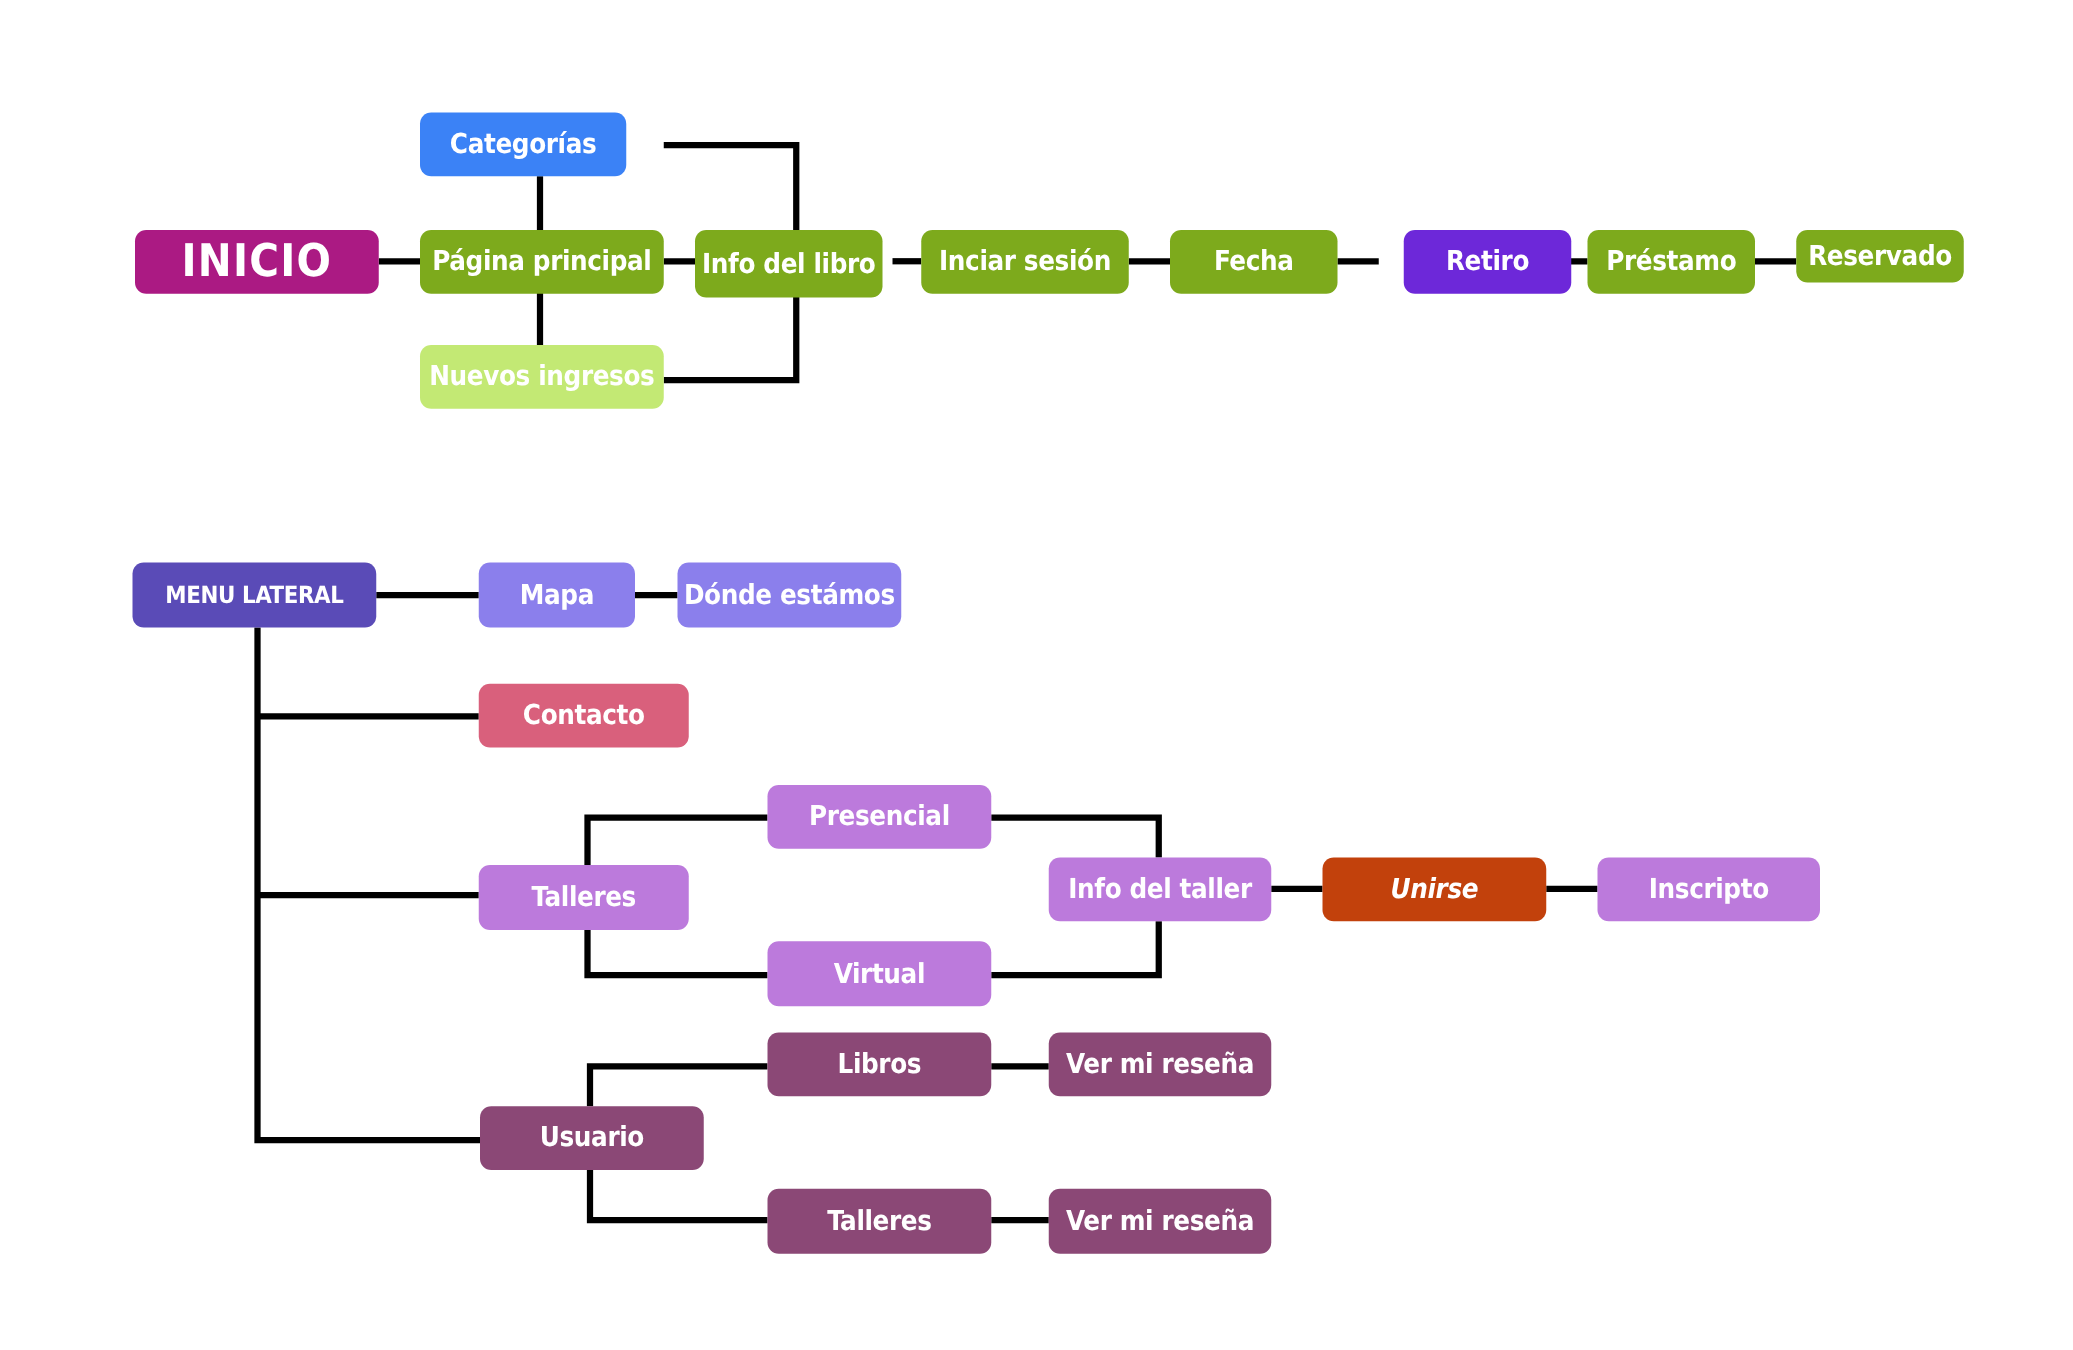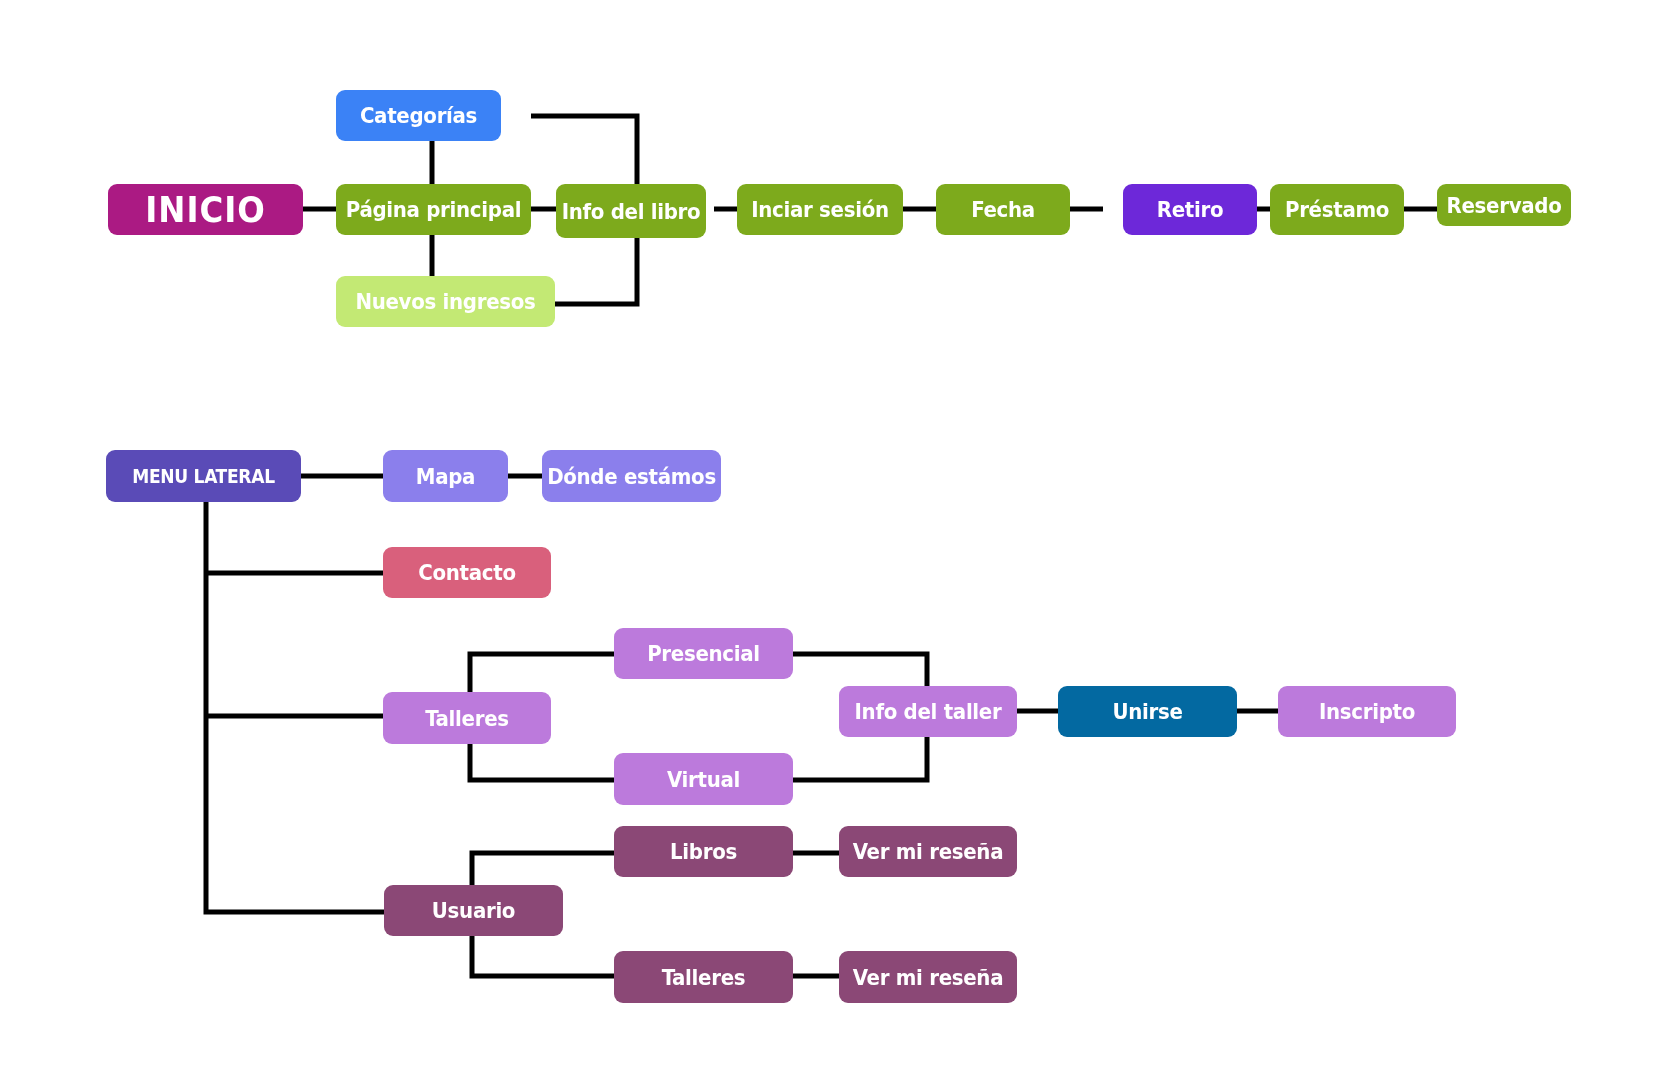--- a/index.html
+++ b/index.html
@@ -45,35 +45,35 @@
     <polyline points="472,885 472,853 614,853"></polyline>
     <polyline points="472,936 472,976 614,976"></polyline>
     <line x1="793" y1="853" x2="839" y2="853"></line>
     <line x1="793" y1="976" x2="839" y2="976"></line>
   </g>
 </svg>
 
 <div class="node big" style="left:108px;top:184px;width:195px;height:51px;background:#ab1a83;">INICIO</div>
 <div class="node" style="left:336px;top:90px;width:165px;height:51px;background:#3b82f6;">Categorías</div>
 <div class="node" style="left:336px;top:184px;width:195px;height:51px;background:#7daa1c;">Página principal</div>
-<div class="node" style="left:336px;top:276px;width:219px;height:51px;background:#c3e974;">Nuevos ingresos</div>
+<div class="node" style="left:336px;top:276px;width:195px;height:51px;background:#c3e974;">Nuevos ingresos</div>
 <div class="node" style="left:556px;top:184px;width:150px;height:54px;background:#7daa1c;">Info del libro</div>
 <div class="node" style="left:737px;top:184px;width:166px;height:51px;background:#7daa1c;">Inciar sesión</div>
 <div class="node" style="left:936px;top:184px;width:134px;height:51px;background:#7daa1c;">Fecha</div>
 <div class="node" style="left:1103px;top:184px;width:134px;height:51px;background:#6d28d9;margin-left:20px;">Retiro</div>
 <div class="node" style="left:1270px;top:184px;width:134px;height:51px;background:#7daa1c;">Préstamo</div>
 <div class="node" style="left:1437px;top:184px;width:134px;height:42px;background:#7daa1c;">Reservado</div>
 
 <div class="node menu" style="left:106px;top:450px;width:195px;height:52px;background:#5a4bb7;">MENU LATERAL</div>
 <div class="node" style="left:383px;top:450px;width:125px;height:52px;background:#8b7fec;">Mapa</div>
 <div class="node" style="left:542px;top:450px;width:179px;height:52px;background:#8b7fec;">Dónde estámos</div>
 <div class="node" style="left:383px;top:547px;width:168px;height:51px;background:#d9607c;text-align:right;">Contacto</div>
 <div class="node" style="left:383px;top:692px;width:168px;height:52px;background:#bc7adc;">Talleres</div>
 <div class="node" style="left:614px;top:628px;width:179px;height:51px;background:#bc7adc;">Presencial</div>
 <div class="node" style="left:614px;top:753px;width:179px;height:52px;background:#bc7adc;">Virtual</div>
 <div class="node" style="left:839px;top:686px;width:178px;height:51px;background:#bc7adc;">Info del taller</div>
-<div class="node" style="left:1058px;top:686px;width:179px;height:51px;background:#0369a1;">Unirse</div>
+<div class="node" style="left:1058px;top:686px;width:179px;height:51px;background:#c2410c;font-style:italic;">Unirse</div>
 <div class="node" style="left:1278px;top:686px;width:178px;height:51px;background:#bc7adc;">Inscripto</div>
 <div class="node" style="left:384px;top:885px;width:179px;height:51px;background:#8b4876;">Usuario</div>
 <div class="node" style="left:614px;top:826px;width:179px;height:51px;background:#8b4876;">Libros</div>
 <div class="node" style="left:839px;top:826px;width:178px;height:51px;background:#8b4876;">Ver mi reseña</div>
 <div class="node" style="left:614px;top:951px;width:179px;height:52px;background:#8b4876;">Talleres</div>
 <div class="node" style="left:839px;top:951px;width:178px;height:52px;background:#8b4876;">Ver mi reseña</div>
 
 </body></html>

